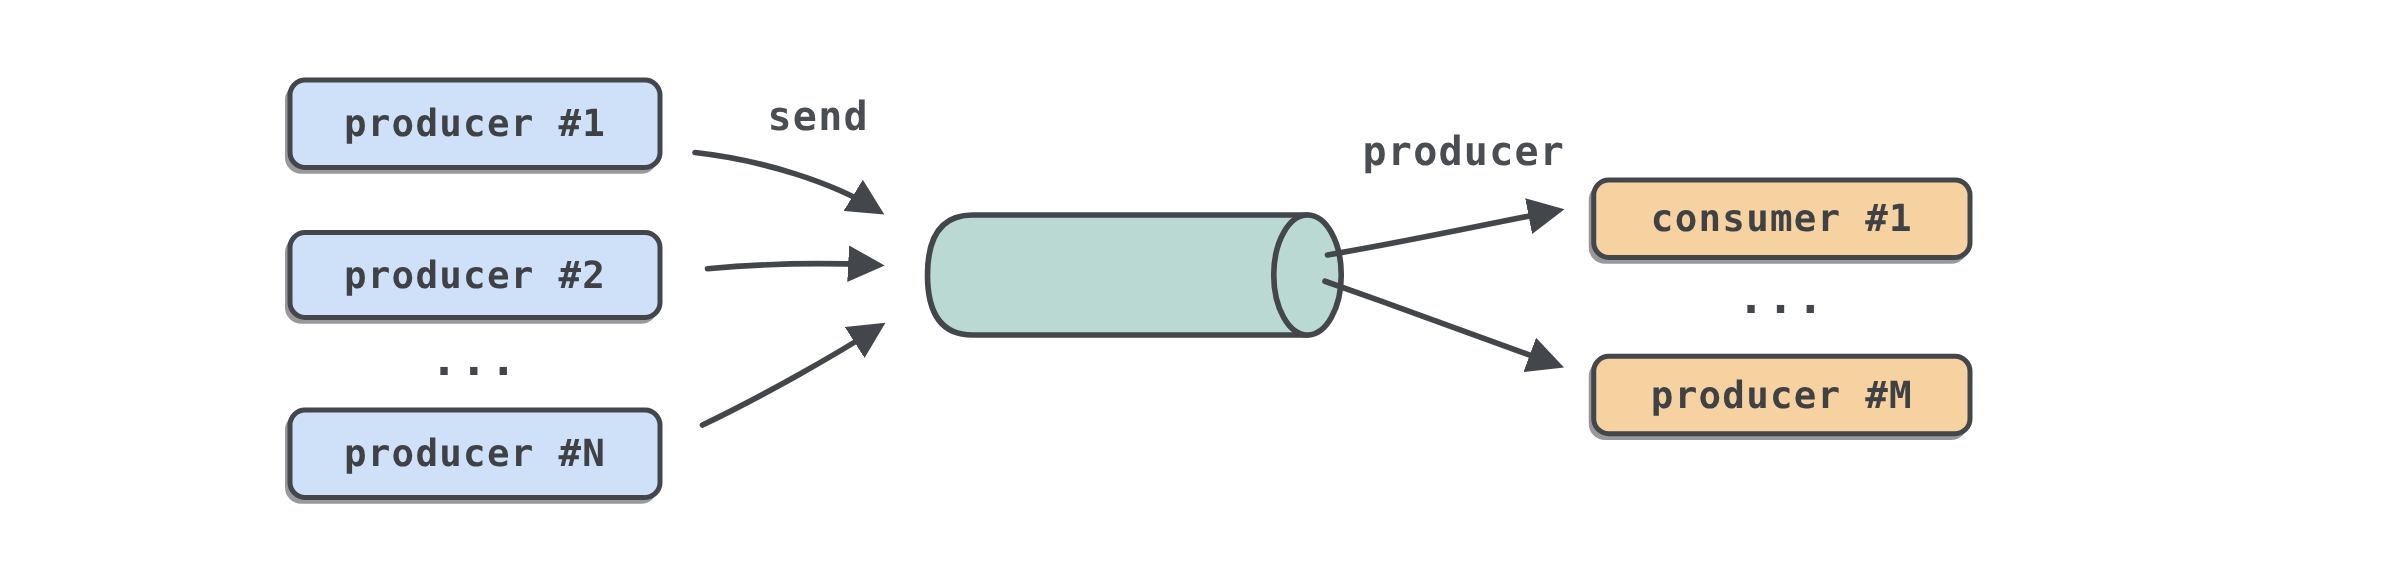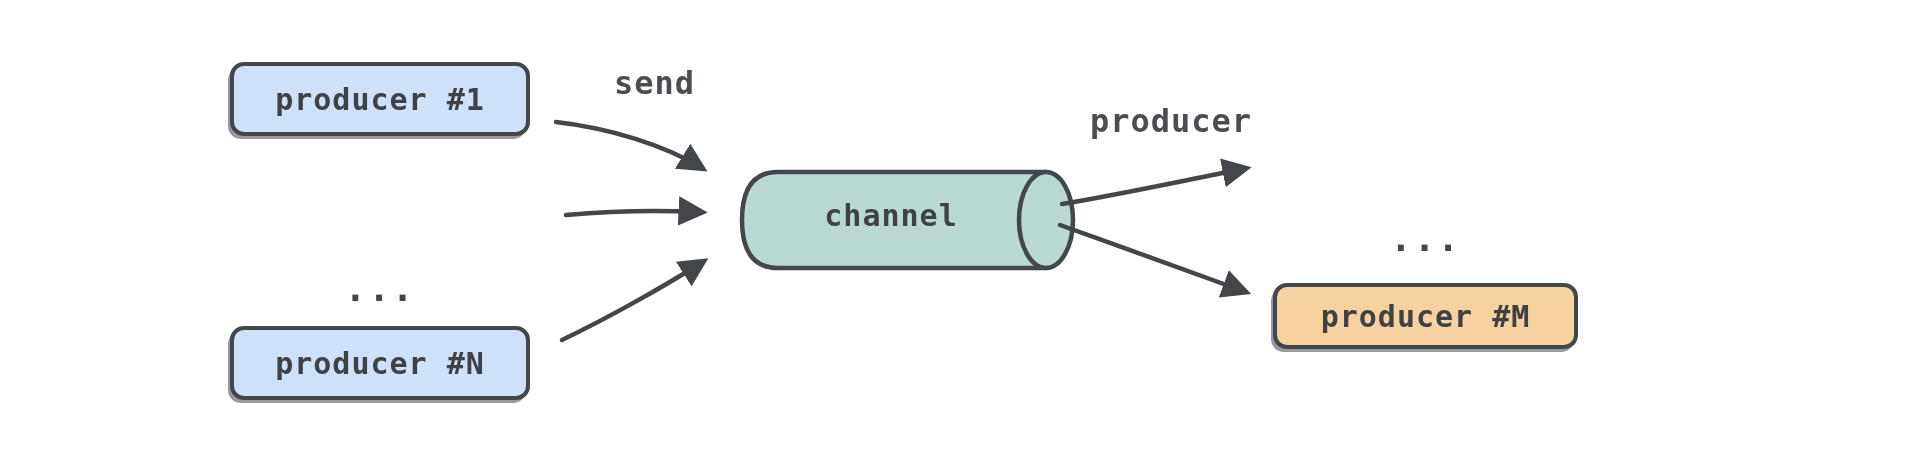--- a/index.html
+++ b/index.html
@@ -58,21 +58,21 @@
     color: #3f4145;
     letter-spacing: 1px;
   }
   #p1 { left: 230px; top: 62px;  width: 300px; height: 74px; }
   #p2 { left: 230px; top: 184px; width: 300px; height: 72px; }
   #pN { left: 230px; top: 326px; width: 300px; height: 74px; }
   #dots-producers { left: 230px; top: 268px; width: 300px; }
   #c1 { left: 1273px; top: 142px; width: 305px; height: 66px; }
   #cM { left: 1273px; top: 283px; width: 305px; height: 66px; }
   #dots-consumers { left: 1273px; top: 218px; width: 305px; }
-  #send-label { left: 614px; top: 64px; }
+  #send-label { left: 614px; top: 74px; }
   #receive-label { left: 1090px; top: 102px; }
 </style>
 </head>
 <body>
 
 <div class="canvas">
 
   <svg class="svg-layer" viewBox="0 0 1920 463" xmlns="http://www.w3.org/2000/svg">
     <defs>
       <marker id="arrowhead" viewBox="0 0 10 10" refX="7" refY="5" markerWidth="6.5" markerHeight="6.5" orient="auto-start-reverse">
@@ -89,28 +89,33 @@
     <path d="M 566 215 C 610 211 660 210 699 212" fill="none" stroke="#43464a" stroke-width="4.5" stroke-linecap="round" marker-end="url(#arrowhead)"></path>
     <path d="M 562 340 C 612 316 668 284 701 263" fill="none" stroke="#43464a" stroke-width="4.5" stroke-linecap="round" marker-end="url(#arrowhead)"></path>
 
     <path d="M 1062 204 C 1122 194 1186 180 1243 169" fill="none" stroke="#43464a" stroke-width="4.5" stroke-linecap="round" marker-end="url(#arrowhead)"></path>
     <path d="M 1060 225 C 1122 247 1186 270 1243 291" fill="none" stroke="#43464a" stroke-width="4.5" stroke-linecap="round" marker-end="url(#arrowhead)"></path>
   </svg>
 
   <div id="p1" class="box producer">
     <span>producer #1</span>
   </div>
+  <div id="p2" class="box producer">
+    <span>producer #2</span>
+  </div>
   <div id="dots-producers" class="dots">...</div>
   <div id="pN" class="box producer">
     <span>producer #N</span>
   </div>
 
   <div id="send-label" class="flow-label">send</div>
   <div id="receive-label" class="flow-label">producer</div>
 
-  <div class="channel-label">channel</div>
 
+  <div id="c1" class="box consumer">
+    <span>consumer #1</span>
+  </div>
   <div id="dots-consumers" class="dots">...</div>
   <div id="cM" class="box consumer">
     <span>producer #M</span>
   </div>
 
 </div>
 
 </body></html>

